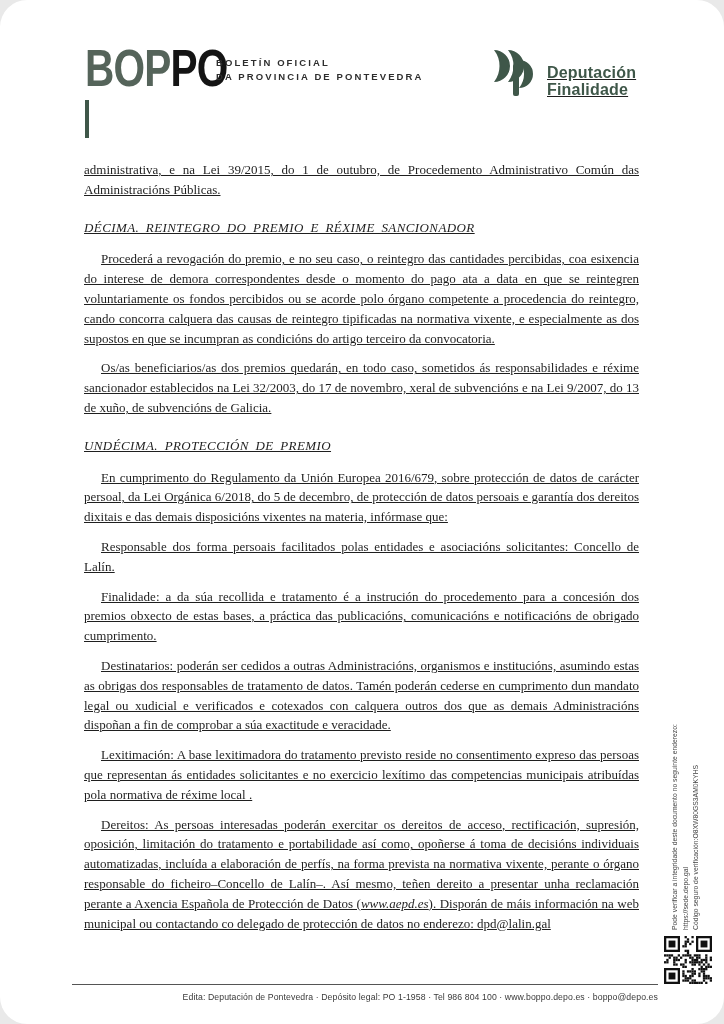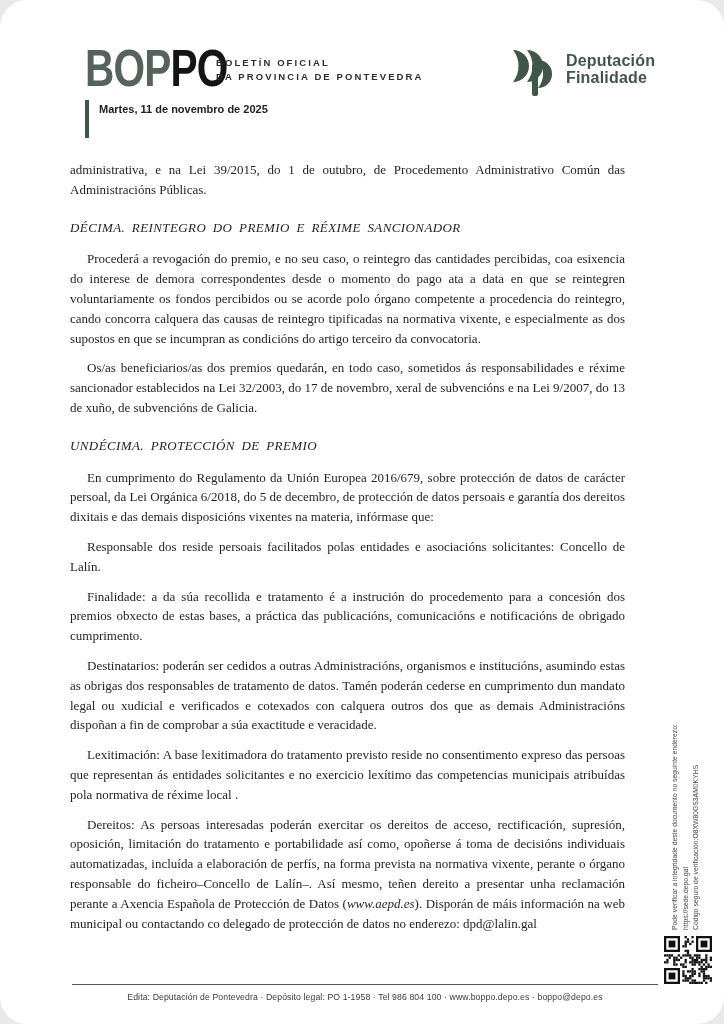--- a/index.html
+++ b/index.html
@@ -24,39 +24,40 @@
   }
   .boppo .bop{color:#55645a;}
   .boppo .po{color:#141414;}
   .brand-sub{
     position:absolute;left:216px;top:56px;
     font-family:"Liberation Sans",sans-serif;
     font-weight:700;font-size:9.5px;line-height:14px;
     letter-spacing:2.1px;color:#2e2e2e;
     white-space:nowrap;
   }
-  .dep-logo{position:absolute;left:505px;top:48px;display:flex;align-items:flex-start;}
+  .dep-logo{position:absolute;left:486px;top:48px;display:flex;align-items:flex-end;text-decoration:underline;}
   .dep-logo svg{display:block;}
   .dep-text{
     font-family:"Liberation Sans",sans-serif;
     font-weight:700;font-size:16px;line-height:17px;
     color:#3f5749;margin-left:9px;margin-top:4px;
     letter-spacing:0.2px;
   }
   .issue-block{position:absolute;left:85px;top:100px;display:flex;}
   .issue-bar{width:4px;height:38px;background:#3f5749;margin-right:10px;}
   .issue-lines{
     font-family:"Liberation Sans",sans-serif;
     font-weight:700;font-size:11px;line-height:19px;color:#222;
   }
   
   .doc-body{
-    position:absolute;left:70px;top:160px;width:555px;
+    position:absolute;left:84px;top:160px;width:555px;
     font-size:13px;line-height:19.8px;
     text-align:justify;
+    text-decoration:underline;
   }
   .doc-body p{margin:0 0 10px 0;text-indent:17px;}
   .doc-body p.no-indent{text-indent:0;}
   .doc-body h2{
     font-size:13px;font-weight:400;font-style:italic;
     letter-spacing:0.4px;word-spacing:3px;
     margin:18px 0 12px 0;text-align:left;
   }
   .it{font-style:italic;}
   
@@ -66,21 +67,21 @@
     width:235px;
     font-family:"Liberation Sans",sans-serif;
     font-size:6.8px;line-height:10.5px;color:#444;
     white-space:nowrap;
   }
   .qr{position:absolute;left:664px;top:936px;width:48px;height:48px;}
   
   .foot-rule{position:absolute;left:72px;top:984px;width:586px;height:1px;background:#555;}
   .foot-text{
     position:absolute;left:72px;top:992px;width:586px;
-    text-align:center;
+    text-align:right;
     font-family:"Liberation Sans",sans-serif;
     font-size:8.7px;color:#3a3a3a;letter-spacing:0.1px;
   }
 </style>
 </head>
 <body>
 
 <div class="page">
 
   <div class="boppo">
@@ -102,32 +103,31 @@
     </svg>
     <div class="dep-text">
       <div>Deputación</div>
       <div>Finalidade</div>
     </div>
   </div>
 
   <div class="issue-block">
     <div class="issue-bar"></div>
     <div class="issue-lines">
-      <div>Martes, 11 de novembro de 2025</div>
     </div>
   </div>
 
   <div class="doc-body">
     <p class="no-indent">administrativa, e na Lei 39/2015, do 1 de outubro, de Procedemento Administrativo Común das Administracións Públicas.</p>
     <h2>DÉCIMA. REINTEGRO DO PREMIO E RÉXIME SANCIONADOR</h2>
     <p>Procederá a revogación do premio, e no seu caso, o reintegro das cantidades percibidas, coa esixencia do interese de demora correspondentes desde o momento do pago ata a data en que se reintegren voluntariamente os fondos percibidos ou se acorde polo órgano competente a procedencia do reintegro, cando concorra calquera das causas de reintegro tipificadas na normativa vixente, e especialmente as dos supostos en que se incumpran as condicións do artigo terceiro da convocatoria.</p>
     <p>Os/as beneficiarios/as dos premios quedarán, en todo caso, sometidos ás responsabilidades e réxime sancionador establecidos na Lei 32/2003, do 17 de novembro, xeral de subvencións e na Lei 9/2007, do 13 de xuño, de subvencións de Galicia.</p>
     <h2>UNDÉCIMA. PROTECCIÓN DE PREMIO</h2>
     <p>En cumprimento do Regulamento da Unión Europea 2016/679, sobre protección de datos de carácter persoal, da Lei Orgánica 6/2018, do 5 de decembro, de protección de datos persoais e garantía dos dereitos dixitais e das demais disposicións vixentes na materia, infórmase que:</p>
-    <p>Responsable dos reside persoais facilitados polas entidades e asociacións solicitantes: Concello de Lalín.</p>
+    <p>Responsable dos forma persoais facilitados polas entidades e asociacións solicitantes: Concello de Lalín.</p>
     <p>Finalidade: a da súa recollida e tratamento é a instrución do procedemento para a concesión dos premios obxecto de estas bases, a práctica das publicacións, comunicacións e notificacións de obrigado cumprimento.</p>
     <p>Destinatarios: poderán ser cedidos a outras Administracións, organismos e institucións, asumindo estas as obrigas dos responsables de tratamento de datos. Tamén poderán cederse en cumprimento dun mandato legal ou xudicial e verificados e cotexados con calquera outros dos que as demais Administracións dispoñan a fin de comprobar a súa exactitude e veracidade.</p>
     <p>Lexitimación: A base lexitimadora do tratamento previsto reside no consentimento expreso das persoas que representan ás entidades solicitantes e no exercicio lexítimo das competencias municipais atribuídas pola normativa de réxime local .</p>
     <p><span>Dereitos: As persoas interesadas poderán exercitar os dereitos de acceso, rectificación, supresión, oposición, limitación do tratamento e portabilidade así como, opoñerse á toma de decisións individuais automatizadas, incluída a elaboración de perfís, na forma prevista na normativa vixente, perante o órgano responsable do ficheiro–Concello de Lalín–. Así mesmo, teñen dereito a presentar unha reclamación perante a Axencia Española de Protección de Datos (</span><span class="it">www.aepd.es</span><span>). Disporán de máis información na web municipal ou contactando co delegado de protección de datos no enderezo: dpd@lalin.gal</span></p>
   </div>
 
   <div class="vtext">
     <div>Pode verificar a integridade deste documento no seguinte enderezo:</div>
     <div>https://sede.depo.gal</div>
     <div>Código seguro de verificación:O8XW80GS3AM0KYHS</div>

